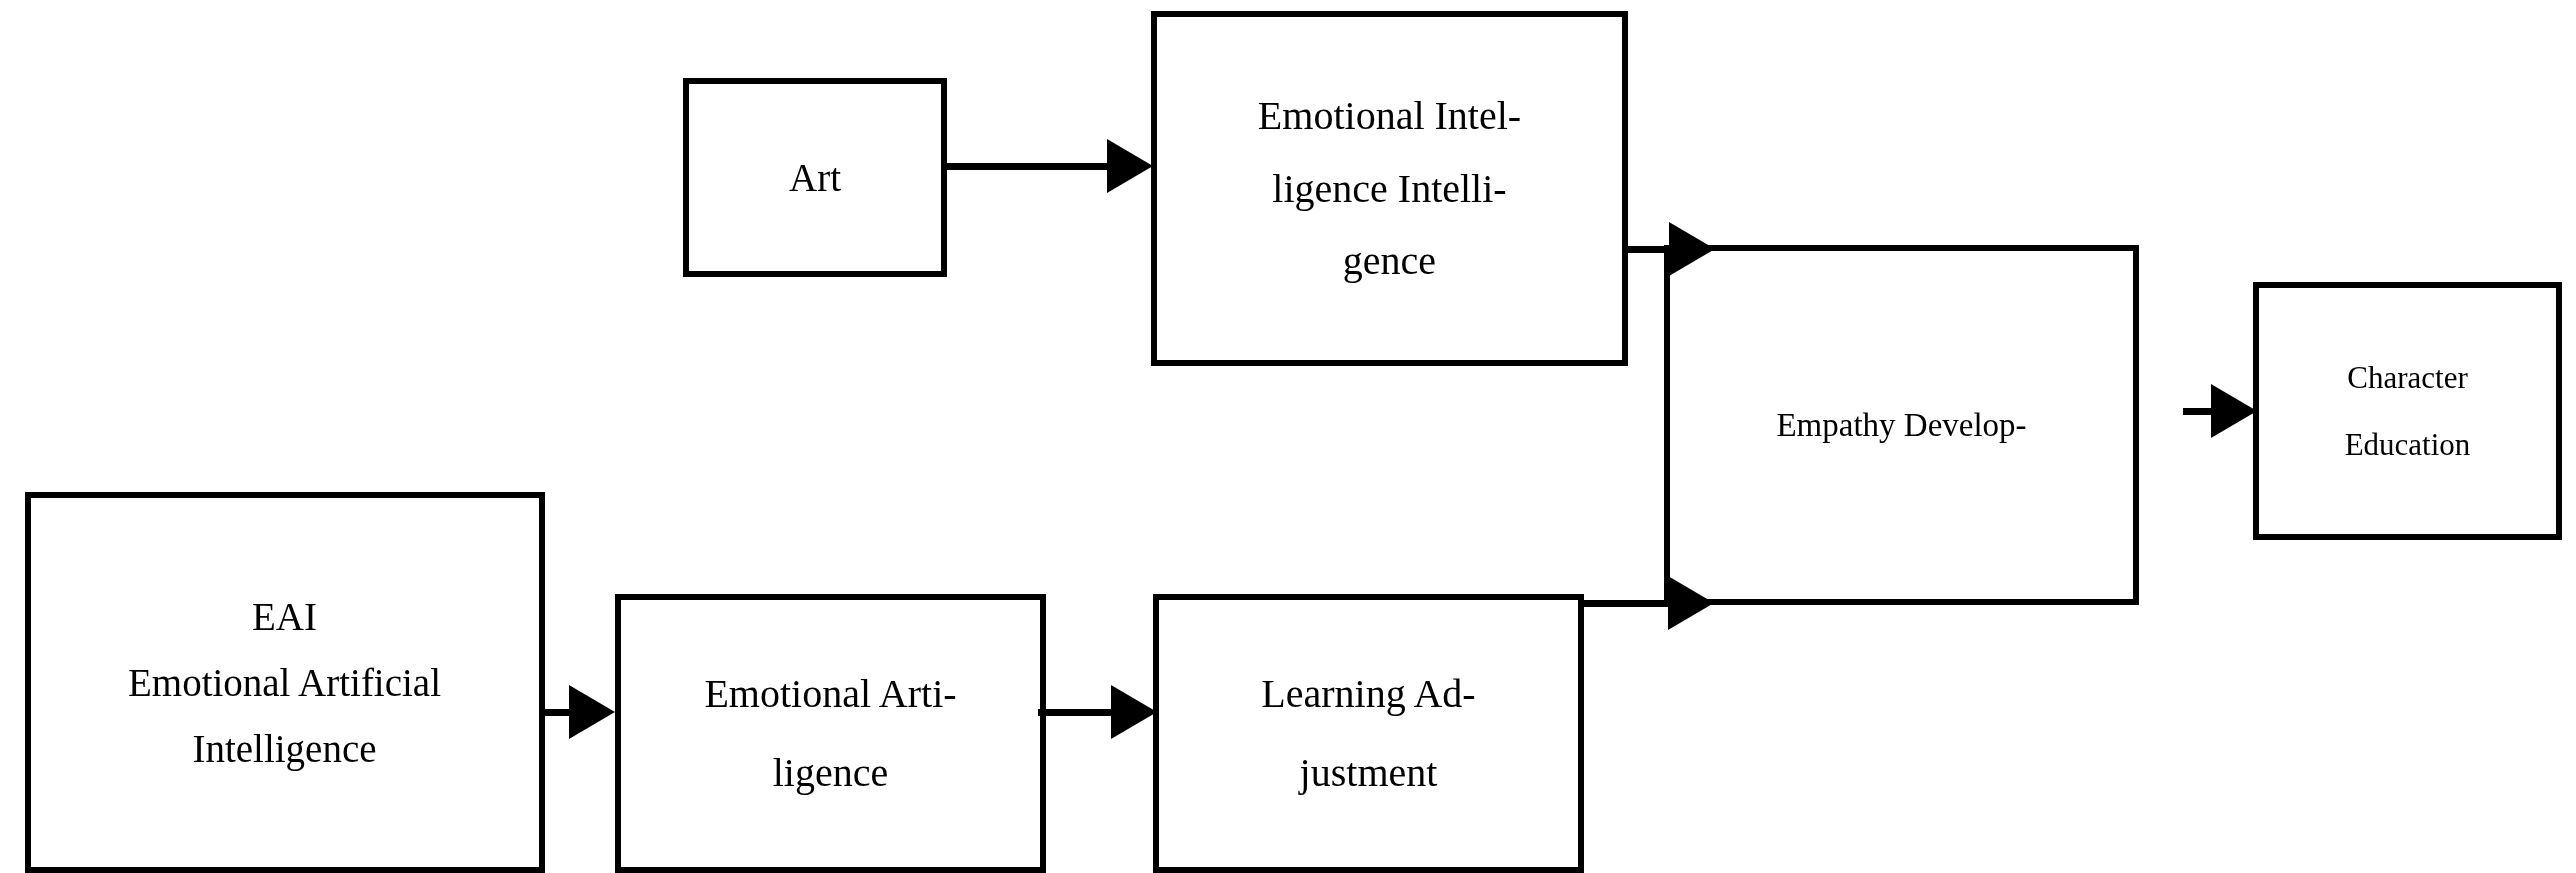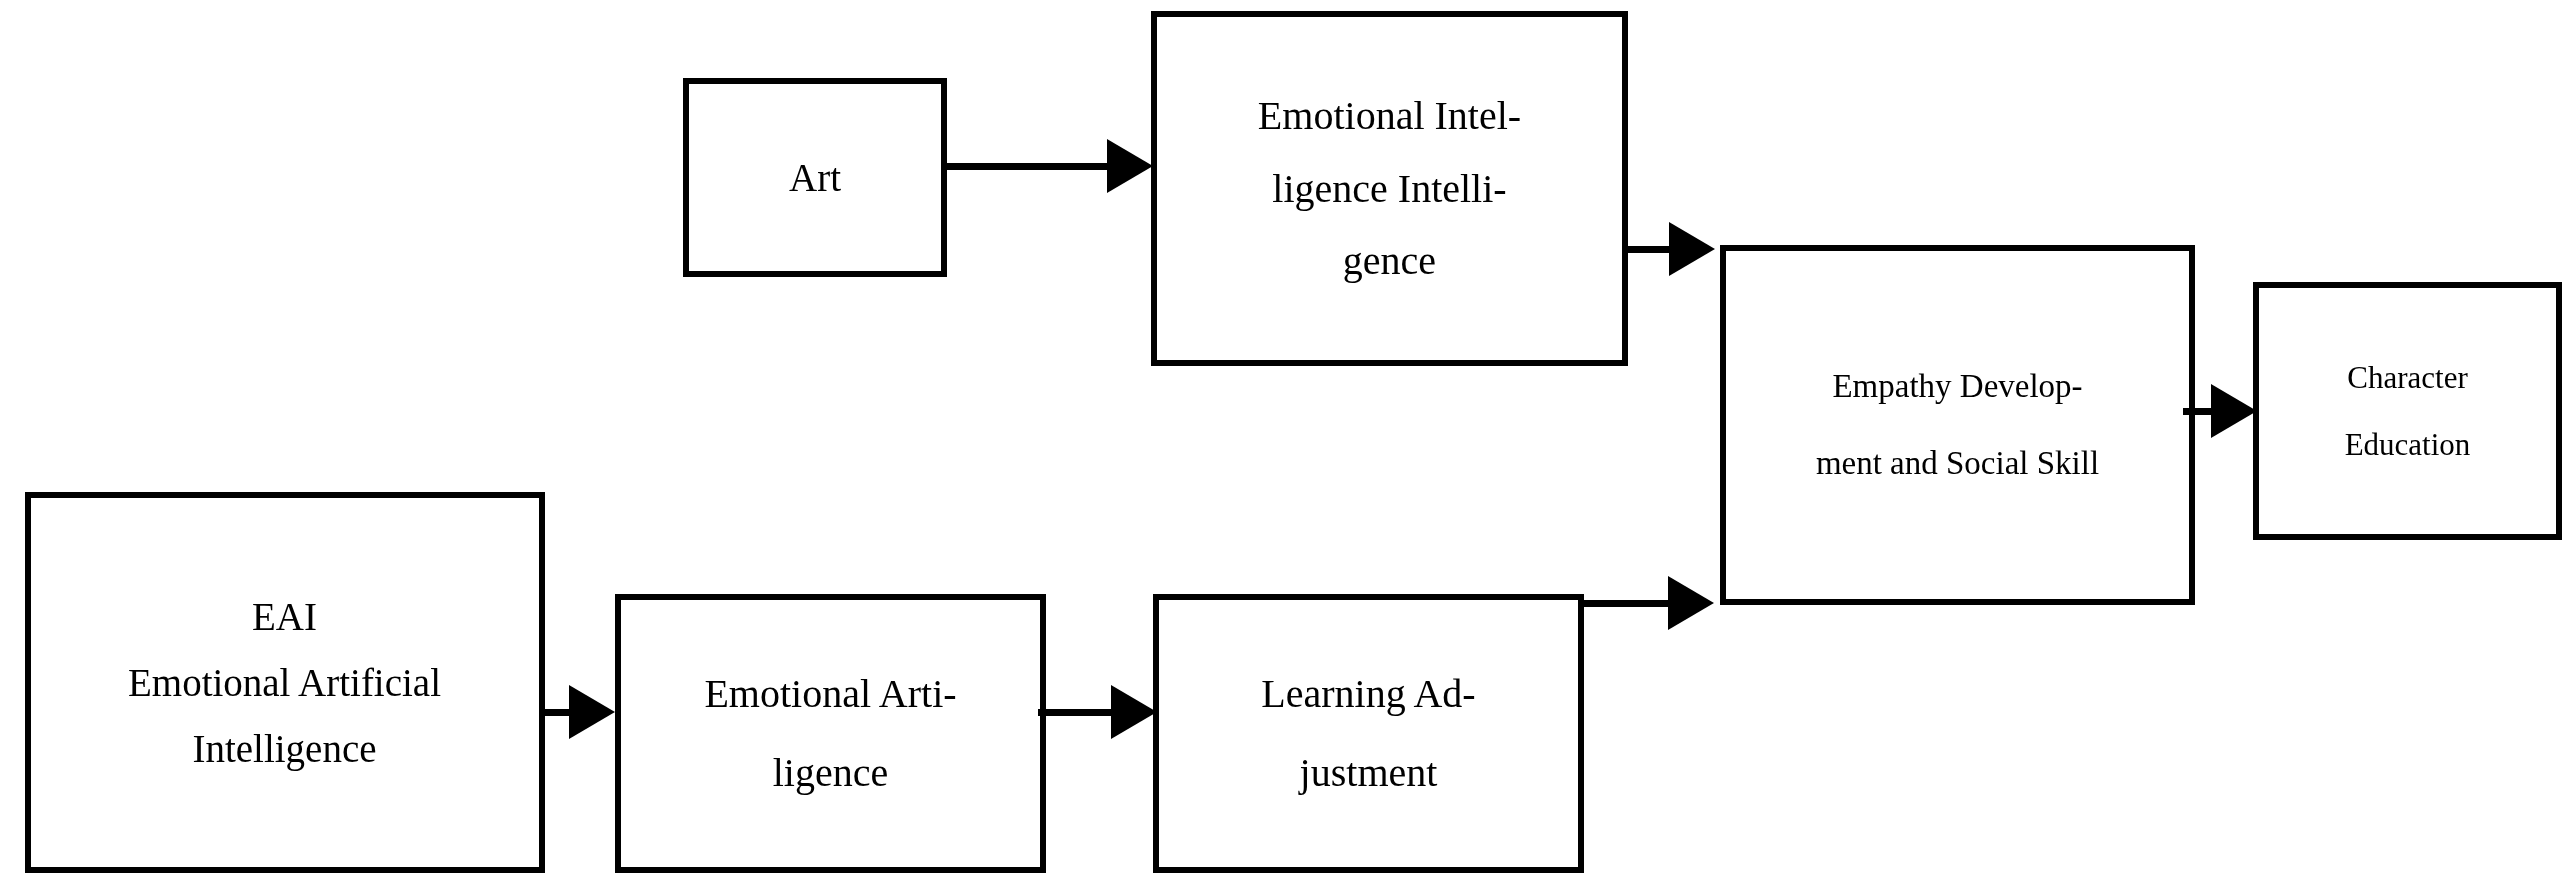--- a/index.html
+++ b/index.html
@@ -58,21 +58,21 @@
     text-align: right;
   }
 
   #node-emotional-intelligence {
     left: 1151px; top: 11px; width: 477px; height: 355px;
     font-size: 40px;
   }
   #node-emotional-intelligence .line { line-height: 1.0; margin: 16.3px 0; }
 
   #node-empathy {
-    left: 1720px; top: 245px; width: 475px; height: 360px;
+    left: 1664px; top: 245px; width: 475px; height: 360px;
     font-size: 33px;
   }
   #node-empathy .line { line-height: 1.0; margin: 22px 0; }
 
   #node-character-education {
     left: 2253px; top: 282px; width: 309px; height: 258px;
     font-size: 31px;
   }
   #node-character-education .line { line-height: 1.0; margin: 18px 0; }
 
@@ -149,21 +149,20 @@
   </div>
 
   <div class="node" id="node-emotional-intelligence">
     <span class="line">Emotional Intel-</span>
     <span class="line">ligence Intelli-</span>
     <span class="line">gence</span>
   </div>
 
   <div class="node" id="node-empathy">
     <span class="line">Empathy Develop-</span>
-    <span class="line">ment and Social Skill</span>
   </div>
 
   <div class="node" id="node-character-education">
     <span class="line">Character</span>
     <span class="line">Education</span>
   </div>
 
   <div class="conn" id="conn-eai-ea">
     <span class="shaft"></span>
     <span class="head"></span>

